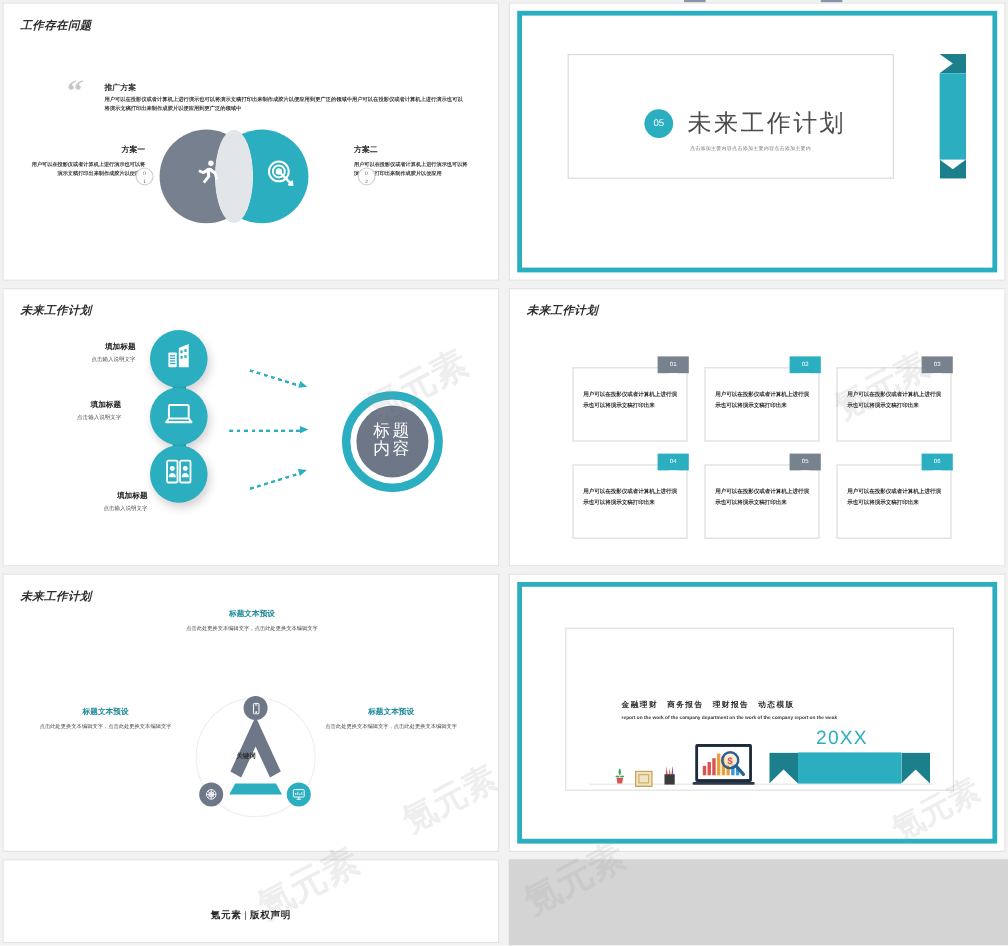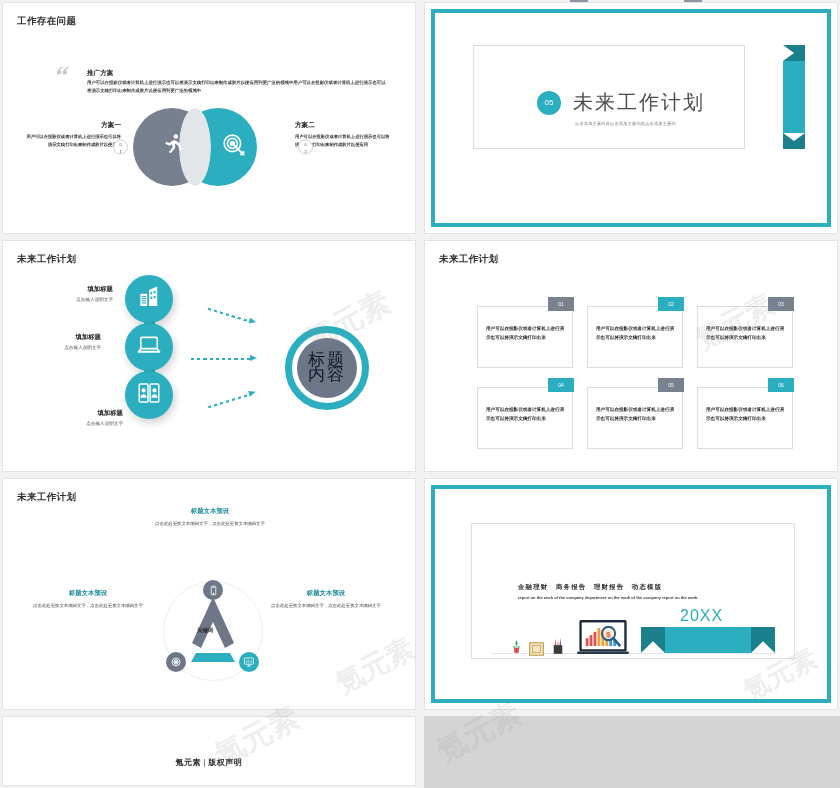--- a/index.html
+++ b/index.html
@@ -30,20 +30,21 @@
 
   
   .cut-badge { position:absolute; top:-5px; width:18px; height:9px; background:#8b95a5; }
 
   
   .stitle {
     position: absolute; left: 14px; top: 12px;
     font-size: 9.5px; font-weight: bold; color: #2f2f2f;
     letter-spacing: .4px;
     font-family: "Liberation Serif", "DejaVu Serif", serif;
+    font-style: italic;
   }
 
   
   .quote-mark {
     position:absolute; left:52px; top:60px;
     font-size:26px; color:#c8c8c8; font-weight:bold;
     font-family:"Liberation Serif", serif; line-height:1;
     transform: skewX(-12deg);
   }
   .s1 .promo-h { position:absolute; left:84px; top:66px; font-size:6.6px; font-weight:bold; color:#2b2b2b; }
@@ -101,23 +102,23 @@
   .chain-link { position:absolute; width:11px; background:#2aaec0; }
   .chain-lbl { position:absolute; text-align:right; width:96px; }
   .chain-lbl .h { font-size:6.4px; font-weight:bold; color:#222; }
   .chain-lbl .b { font-size:4.6px; color:#4a4a4a; margin-top:3px; }
   .ring-out {
     position:absolute; left:282px; top:85px; width:84px; height:84px; border-radius:50%;
     border:7px solid #2aaec0; background:#fff;
   }
   .ring-in {
     position:absolute; left:294px; top:97px; width:60px; height:60px; border-radius:50%;
-    background:#6d7787; color:#0f172a; text-align:center;
+    background:#6d7787; color:#ffffff; text-align:center;
     font-family:"Liberation Serif","DejaVu Serif",serif;
-    font-size:17px; line-height:15px; padding-top:14px; letter-spacing:2px;
+    font-size:14px; line-height:15px; padding-top:14px; letter-spacing:2px;
   }
   .dotarrow { position:absolute; height:5px; }
   .dotarrow .dots {
     position:absolute; left:0; top:1.6px; width:calc(100% - 7px); height:2.4px;
     background-image: repeating-linear-gradient(to right, #2aaec0 0 3.2px, transparent 3.2px 6.2px);
   }
   .dotarrow .head {
     position:absolute; right:0; top:-1px; width:0; height:0;
     border-left:7px solid #2aaec0; border-top:3.6px solid transparent; border-bottom:3.6px solid transparent;
   }

